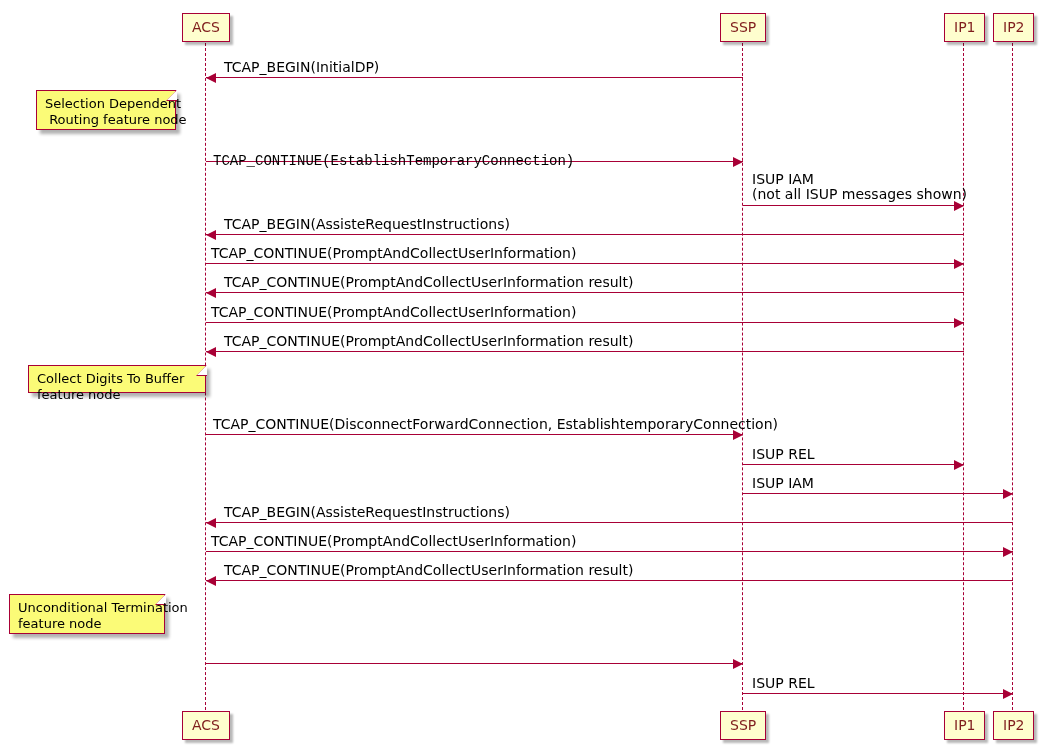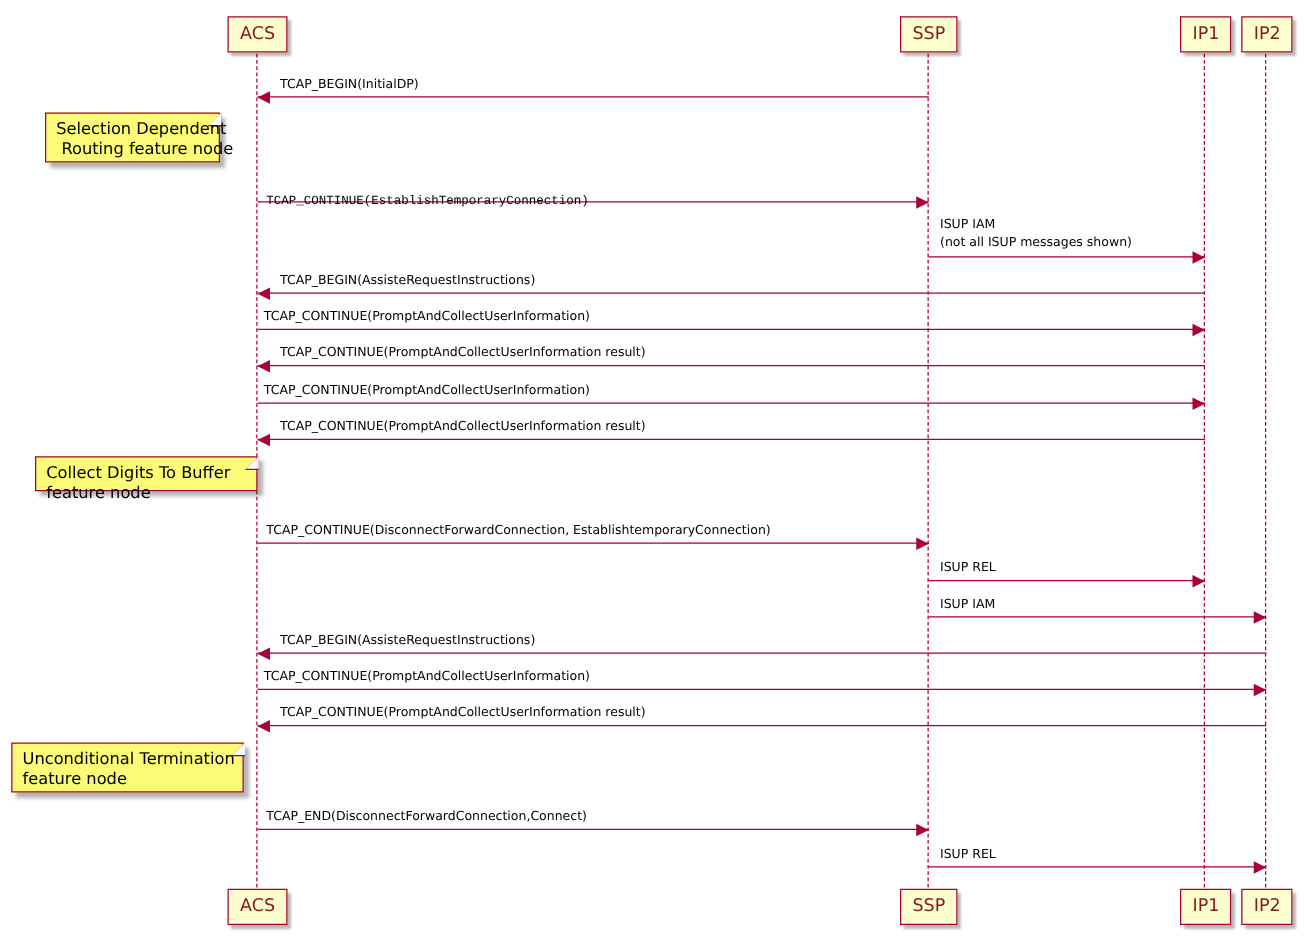--- a/index.html
+++ b/index.html
@@ -40,21 +40,21 @@
     border-bottom:5px solid transparent;
     border-left:10px solid #A80036;
   }
   .arrowhead.left{
     border-top:5px solid transparent;
     border-bottom:5px solid transparent;
     border-right:10px solid #A80036;
   }
   .msglabel{
     position:absolute;
-    font-size:10px;
+    font-size:14px;
     line-height:15px;
     color:#000000;
     white-space:pre;
   }
 
   
   .note{
     position:absolute;
     background:#FBFB77;
     border:1.5px solid #A80036;
@@ -137,23 +137,22 @@
     <div class="arrowhead left" style="top: 518px; left: 206px;"></div>
     <div class="msglabel" style="left: 224px; top: 505px;">TCAP_BEGIN(AssisteRequestInstructions)</div>
     <div class="msg" style="left: 206px; top: 551px; width: 807px;"></div>
     <div class="arrowhead right" style="top: 547px; left: 1003px;"></div>
     <div class="msglabel" style="left: 211px; top: 534px;">TCAP_CONTINUE(PromptAndCollectUserInformation)</div>
     <div class="msg" style="left: 206px; top: 580px; width: 807px;"></div>
     <div class="arrowhead left" style="top: 576px; left: 206px;"></div>
     <div class="msglabel" style="left: 224px; top: 563px;">TCAP_CONTINUE(PromptAndCollectUserInformation result)</div>
     <div class="msg" style="left: 206px; top: 663px; width: 537px;"></div>
     <div class="arrowhead right" style="top: 659px; left: 733px;"></div>
-    <div class="msglabel" style="left: 213px; top: 646px;">TCAP_END(DisconnectForwardConnection,Connect)</div>
     <div class="msg" style="left: 743px; top: 693px; width: 270px;"></div>
     <div class="arrowhead right" style="top: 689px; left: 1003px;"></div>
     <div class="msglabel" style="left: 752px; top: 676px;">ISUP REL</div>
     <div class="note center" style="left: 36px; top: 90px; width: 140px; height: 40px;"><div class="dogear"><div class="dogear-inner"></div></div><span class="note-text">Selection Dependent
  Routing feature node</span></div>
     <div class="note" style="left: 28px; top: 365px; width: 178px; height: 28px;"><div class="dogear"><div class="dogear-inner"></div></div><span class="note-text">Collect Digits To Buffer
 feature node</span></div>
-    <div class="note" style="left: 9px; top: 594px; width: 186px; height: 40px;"><div class="dogear"><div class="dogear-inner"></div></div><span class="note-text">Unconditional Termination
+    <div class="note" style="left: 9px; top: 594px; width: 156px; height: 40px;"><div class="dogear"><div class="dogear-inner"></div></div><span class="note-text">Unconditional Termination
 feature node</span></div>
   </div>
 
 </body></html>

